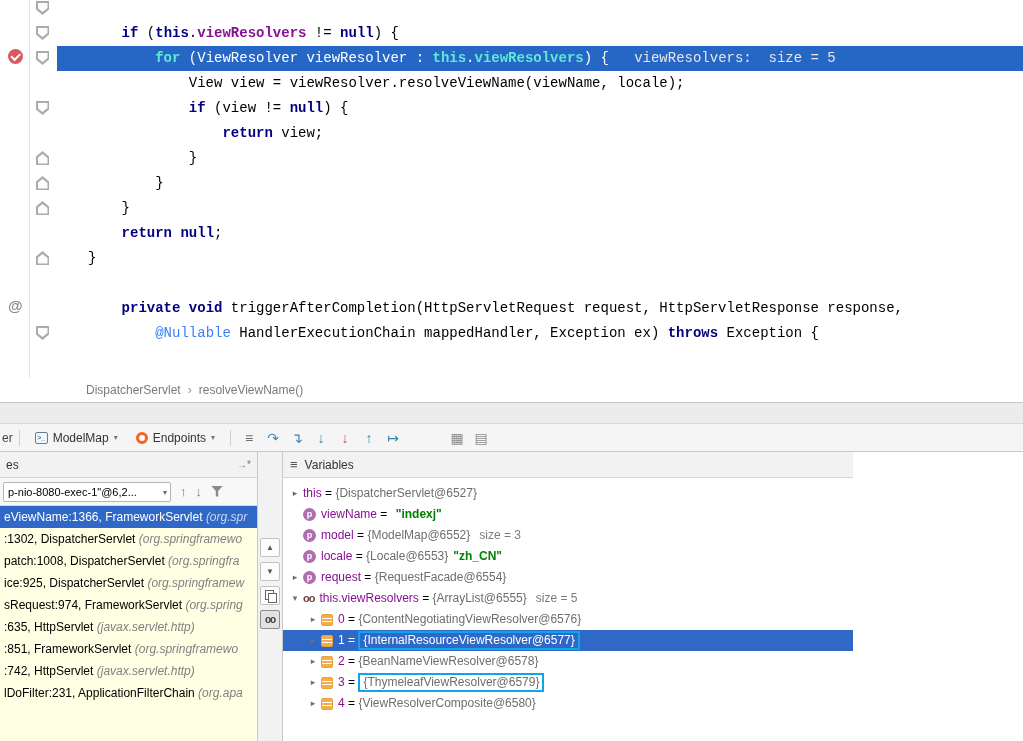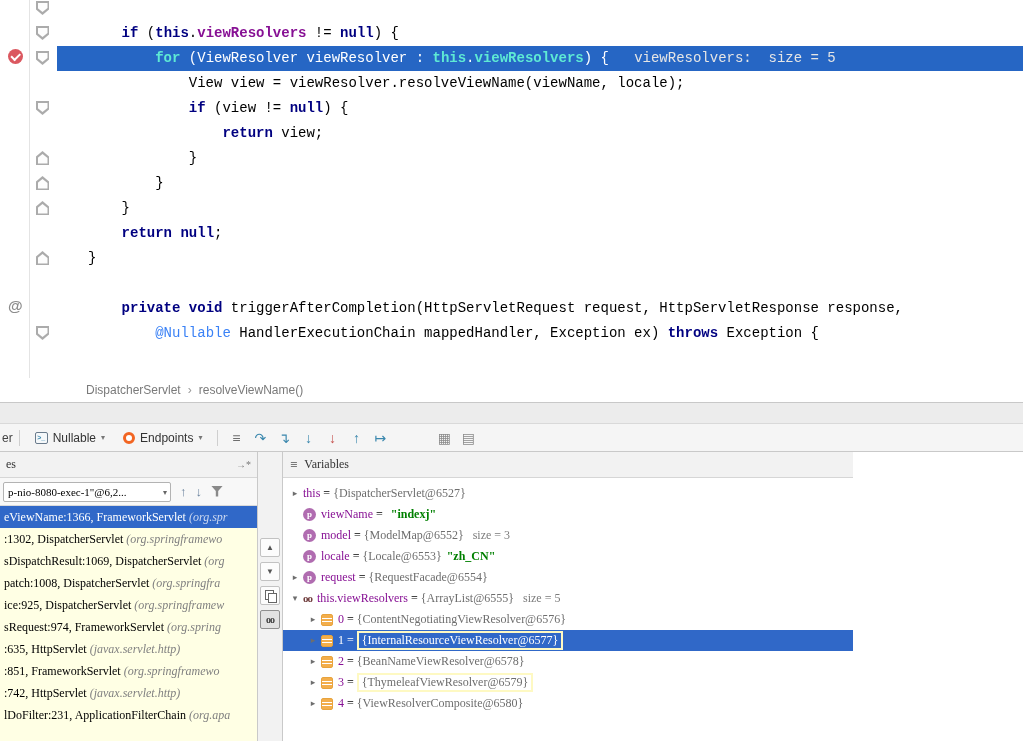--- a/index.html
+++ b/index.html
@@ -47,21 +47,21 @@
   .tab-caret{font-size:8px;color:#777;}
   .console-ic{width:13px;height:12px;border:1px solid #6A7B8C;background:#F5F8FA;border-radius:2px;
     font-size:7px;line-height:10px;text-align:center;color:#3A87AD;font-weight:bold;}
   .console-ic::before{content:">_";}
   .endpoints-ic{width:12px;height:12px;border-radius:50%;border:3px solid #F26522;background:#fff;}
   .tb-icons{display:flex;align-items:center;}
   .tb-ic{width:24px;text-align:center;font-size:14px;line-height:26px;}
   .tb-ic.gap{margin-left:40px;}
 
   
-  .bottom{position:absolute;left:0;top:452px;width:853px;height:289px;background:#fff;font-family:Liberation Serif, serif;}
+  .bottom{position:absolute;left:0;top:452px;width:853px;height:289px;background:#fff;}
   .frames-panel{position:absolute;left:0;top:0;width:258px;height:100%;border-right:1px solid #C9C9C9;}
   .fr-header{height:26px;background:#F2F2F2;border-bottom:1px solid #D6D6D6;
     display:flex;align-items:center;font-size:12px;color:#333;padding:0 6px;}
   .fr-header .spacer{flex:1;}
   .panel-menu{color:#777;font-size:10px;}
   .thread-row{height:28px;background:#F8F8F8;border-bottom:1px solid #DADADA;
     display:flex;align-items:center;gap:9px;padding:0 3px;}
   .combo{flex:0 0 168px;height:20px;background:#fff;border:1px solid #B3B3B3;border-radius:2px;
     font-size:11px;color:#000;display:flex;align-items:center;padding:0 14px 0 4px;position:relative;
     overflow:hidden;white-space:nowrap;}
@@ -102,21 +102,21 @@
     font-weight:bold;display:flex;align-items:center;justify-content:center;}
   .icon-watch{color:#713F3F;font-weight:bold;font-size:11px;letter-spacing:-1px;}
   .icon-field{width:12px;height:12px;border-radius:2px;border:1px solid #E8A33D;
     background:repeating-linear-gradient(to bottom,#F3AE4B 0 2.6px,#FFF 2.6px 3.6px);}
   .v-name{color:#871094;}
   .v-eq{color:#000;}
   .v-ref{color:#6E6E6E;}
   .v-str{color:#008000;font-weight:bold;margin-left:5px;}
   .v-size{color:#7B7B7B;margin-left:9px;}
   .sel .v-name,.sel .v-eq,.sel .v-ref,.sel .v-size{color:#fff;}
-  .red-box{display:inline-block;border:2px solid #fef9c3;line-height:15px;padding:0 3px;}
+  .red-box{display:inline-block;border:2px solid #0ea5e9;line-height:15px;padding:0 3px;}
 </style>
 </head>
 <body>
 
 <div class="root">
 
   <div class="editor">
     <div class="marker-strip">
       <div class="bp"></div>
       <div class="at">@</div>
@@ -155,21 +155,21 @@
     <span>resolveViewName()</span>
   </div>
 
   <div class="band"></div>
 
   <div class="dbg-toolbar">
     <span class="cut-tab">er</span>
     <span class="vsep"></span>
     <span class="tw-tab">
       <span class="console-ic"></span>
-      <span>Nullable</span>
+      <span>ModelMap</span>
       <span class="tab-caret">▾</span>
     </span>
     <span class="tw-tab">
       <span class="endpoints-ic"></span>
       <span>Endpoints</span>
       <span class="tab-caret">▾</span>
     </span>
     <span class="vsep"></span>
     <span class="tb-icons">
         <span class="tb-ic" style="color: rgb(110, 110, 110);">≡</span>
@@ -197,21 +197,20 @@
           <span>p-nio-8080-exec-1"@6,2...</span>
           <span class="combo-caret">▾</span>
         </span>
         <span class="nav-ar">↑</span>
         <span class="nav-ar">↓</span>
         <span class="funnel-ic"></span>
       </div>
       <div class="fr-list">
           <div class="frame-row sel"><span>eViewName:1366, FrameworkServlet </span><span class="pkg">(org.spr</span></div>
           <div class="frame-row"><span>:1302, DispatcherServlet </span><span class="pkg">(org.springframewo</span></div>
-          <div class="frame-row"><span>sDispatchResult:1069, DispatcherServlet </span><span class="pkg">(org</span></div>
           <div class="frame-row"><span>patch:1008, DispatcherServlet </span><span class="pkg">(org.springfra</span></div>
           <div class="frame-row"><span>ice:925, DispatcherServlet </span><span class="pkg">(org.springframew</span></div>
           <div class="frame-row"><span>sRequest:974, FrameworkServlet </span><span class="pkg">(org.spring</span></div>
           <div class="frame-row"><span>:635, HttpServlet </span><span class="pkg">(javax.servlet.http)</span></div>
           <div class="frame-row"><span>:851, FrameworkServlet </span><span class="pkg">(org.springframewo</span></div>
           <div class="frame-row"><span>:742, HttpServlet </span><span class="pkg">(javax.servlet.http)</span></div>
           <div class="frame-row"><span>lDoFilter:231, ApplicationFilterChain </span><span class="pkg">(org.apa</span></div>
         </div>
     </div>
 

